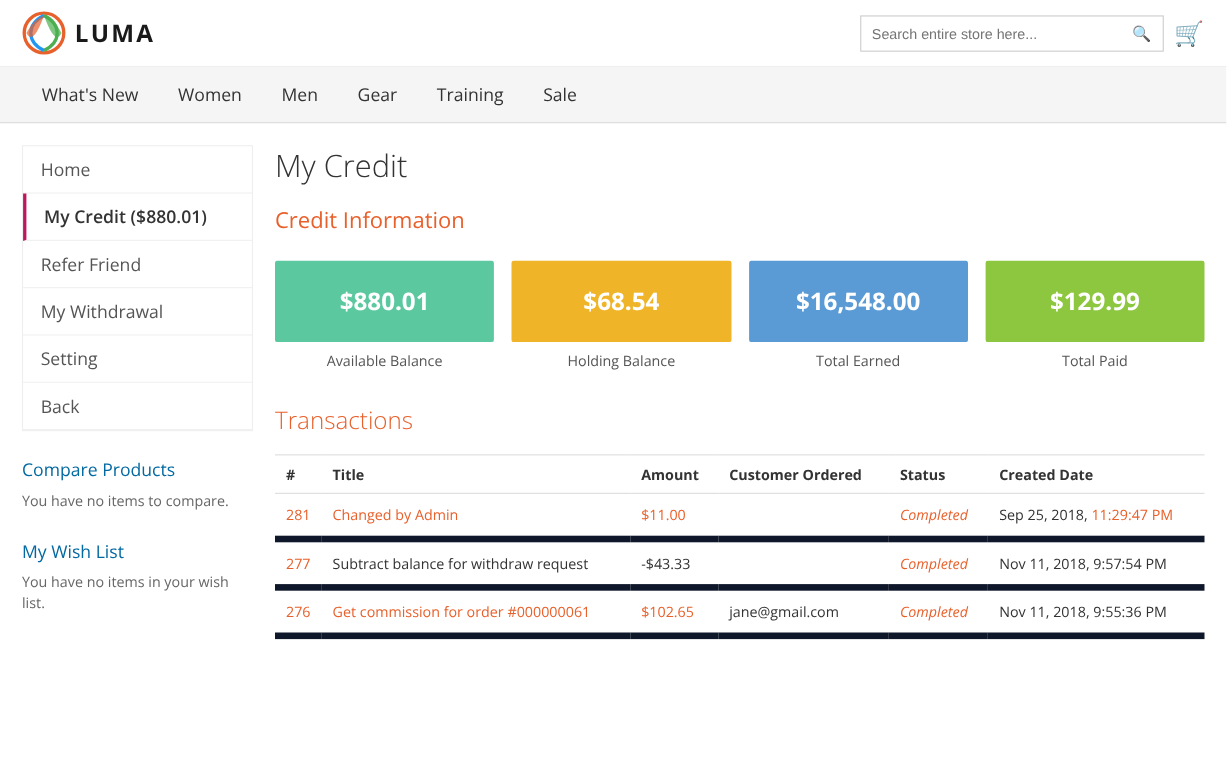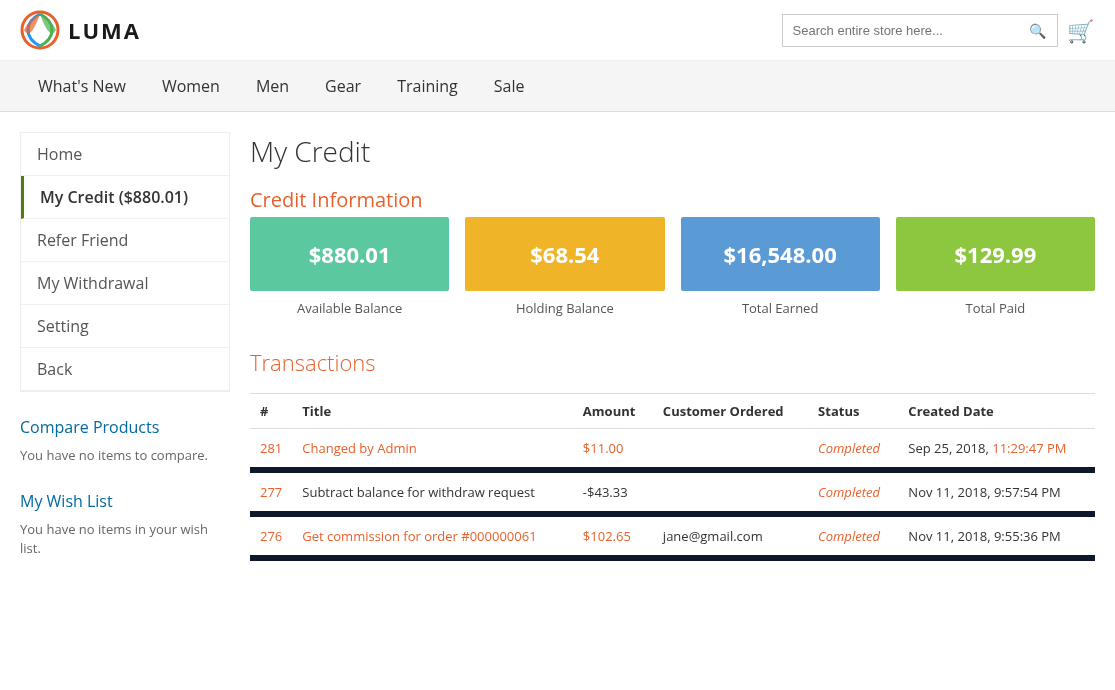--- a/index.html
+++ b/index.html
@@ -101,21 +101,21 @@
       display: block;
       padding: 10px 16px;
       color: #555;
       text-decoration: none;
       font-size: 16px;
       border-bottom: 1px solid #f0f0f0;
     }
     .sidebar-menu li.active a {
       color: #333;
       font-weight: 600;
-      border-left: 3px solid #4d7c0f;
+      border-left: 3px solid #be185d;
     }
     .sidebar-section {
       margin-top: 24px;
     }
     .sidebar-section-title {
       font-size: 16px;
       font-weight: 400;
       color: #0369a1;
       margin-bottom: 8px;
     }
@@ -132,20 +132,21 @@
     .page-title {
       font-size: 28px;
       font-weight: 300;
       color: #333;
       margin-bottom: 16px;
     }
     .section-title {
       font-size: 20px;
       font-weight: 400;
       color: #e8612c;
+      margin-bottom: 20px;
       padding-bottom: 4px;
     }
 
     
     .credit-cards {
       display: flex;
       gap: 16px;
       margin-bottom: 30px;
       flex-wrap: wrap;
     }

